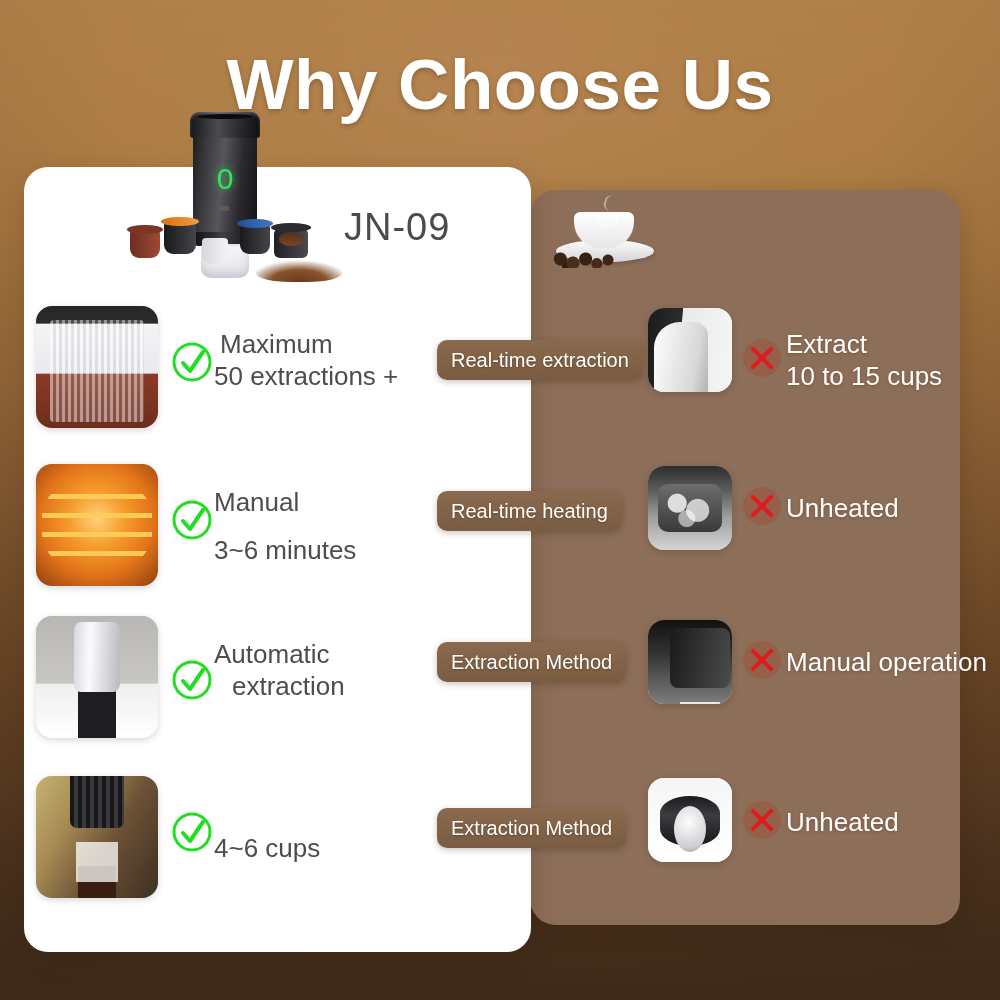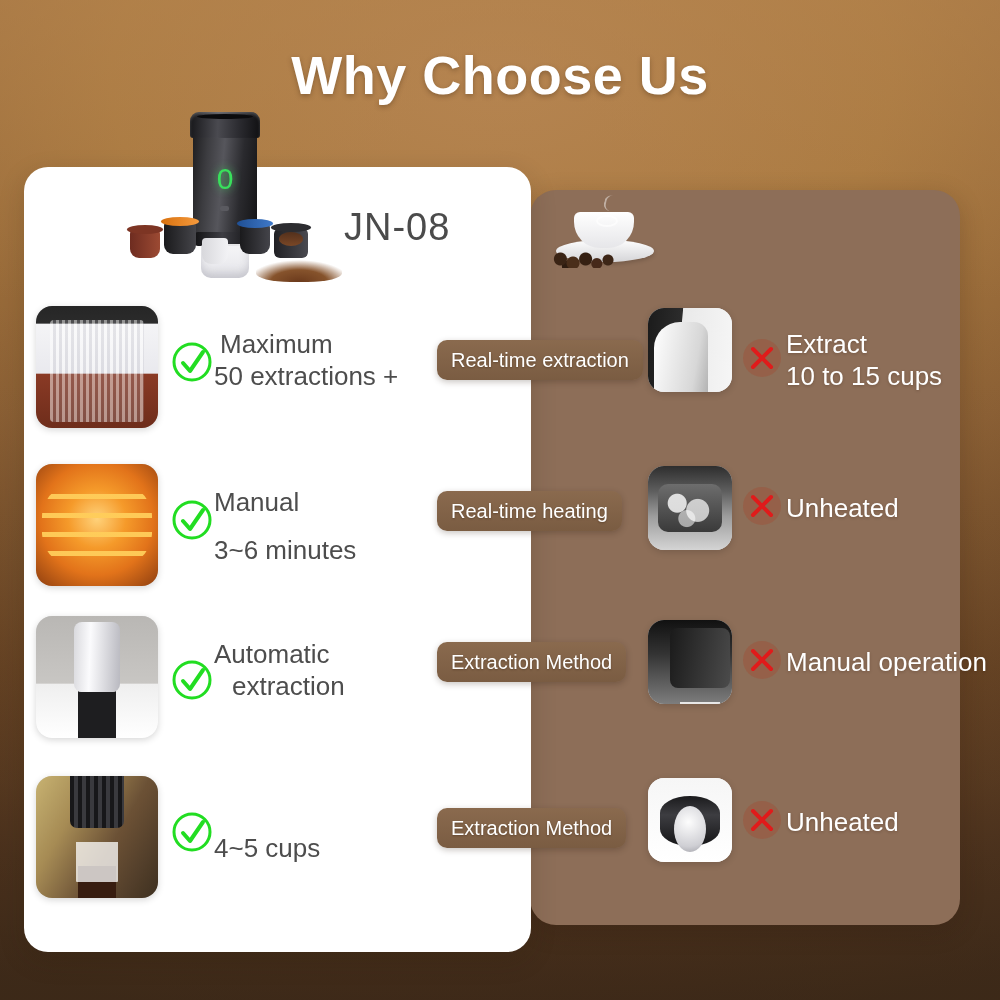--- a/index.html
+++ b/index.html
@@ -17,21 +17,21 @@
   #stage:before{
     content:"";position:absolute;inset:0;
     background:linear-gradient(180deg, rgba(183,134,81,.55) 0%, rgba(150,104,60,0) 30%, rgba(60,40,22,.20) 78%, rgba(48,32,18,.45) 100%);
     pointer-events:none;
   }
 
   
   .title{
     position:absolute;left:0;right:0;top:44px;
     text-align:center;color:#ffffff;
-    font-size:54px;font-weight:700;letter-spacing:.5px;
+    font-size:71px;font-weight:700;letter-spacing:.5px;
     text-shadow:0 2px 5px rgba(60,38,18,.35);
   }
 
   
   .panel-right{
     position:absolute;left:530px;top:190px;width:430px;height:735px;
     background:#8d6e58;border-radius:26px;
     box-shadow:0 6px 24px rgba(40,25,12,.22);
   }
   .panel-left{
@@ -229,21 +229,21 @@
       <div class="cap c1"></div>
       <div class="cap c2"></div>
       <div class="cap c3"></div>
       <div class="cap c4"></div>
       <div class="cap c5">
           <div class="inner"></div>
         </div>
       <div class="grounds"></div>
     </div>
   </div>
-  <div class="hero-name">JN-08</div>
+  <div class="hero-name">JN-09</div>
 
   <div class="r-head">
     <div class="cupimg">
       <div class="steam"></div>
       <div class="saucer"></div>
       <div class="cupbody"></div>
       <div class="crema"></div>
       <div class="swirl"></div>
       <div class="beans"></div>
     </div>
@@ -328,21 +328,21 @@
   <div class="row" style="top:770px">
     <div class="thumb">
         <div class="t4"></div>
       </div>
     <div class="mark" style="left:170px;top:40px">
       <svg viewBox="0 0 44 44" width="44" height="44">
           <circle cx="22" cy="22" r="18" fill="none" stroke="#22dd22" stroke-width="3"></circle>
           <path d="M13 23 L20 31 L33 12" fill="none" stroke="#22dd22" stroke-width="4" stroke-linecap="round" stroke-linejoin="round"></path>
         </svg>
     </div>
-    <div class="rtext ltext" style="left:214px;top:62px">4~5 cups</div>
+    <div class="rtext ltext" style="left:214px;top:62px">4~6 cups</div>
     <div class="pill" style="left:437px;top:38px">Extraction Method</div>
     <div class="thumb" style="left:648px;top:8px;width:84px;height:84px">
         <div class="t7">
           <div class="lens"></div>
         </div>
       </div>
     <div class="mark" style="left:740px;top:28px">
       <svg viewBox="0 0 44 44" width="44" height="44">
           <circle cx="22" cy="22" r="19" fill="rgba(160,80,55,.45)"></circle>
           <path d="M13 13 L31 31 M31 13 L13 31" stroke="#e01b1b" stroke-width="4" stroke-linecap="round"></path>

